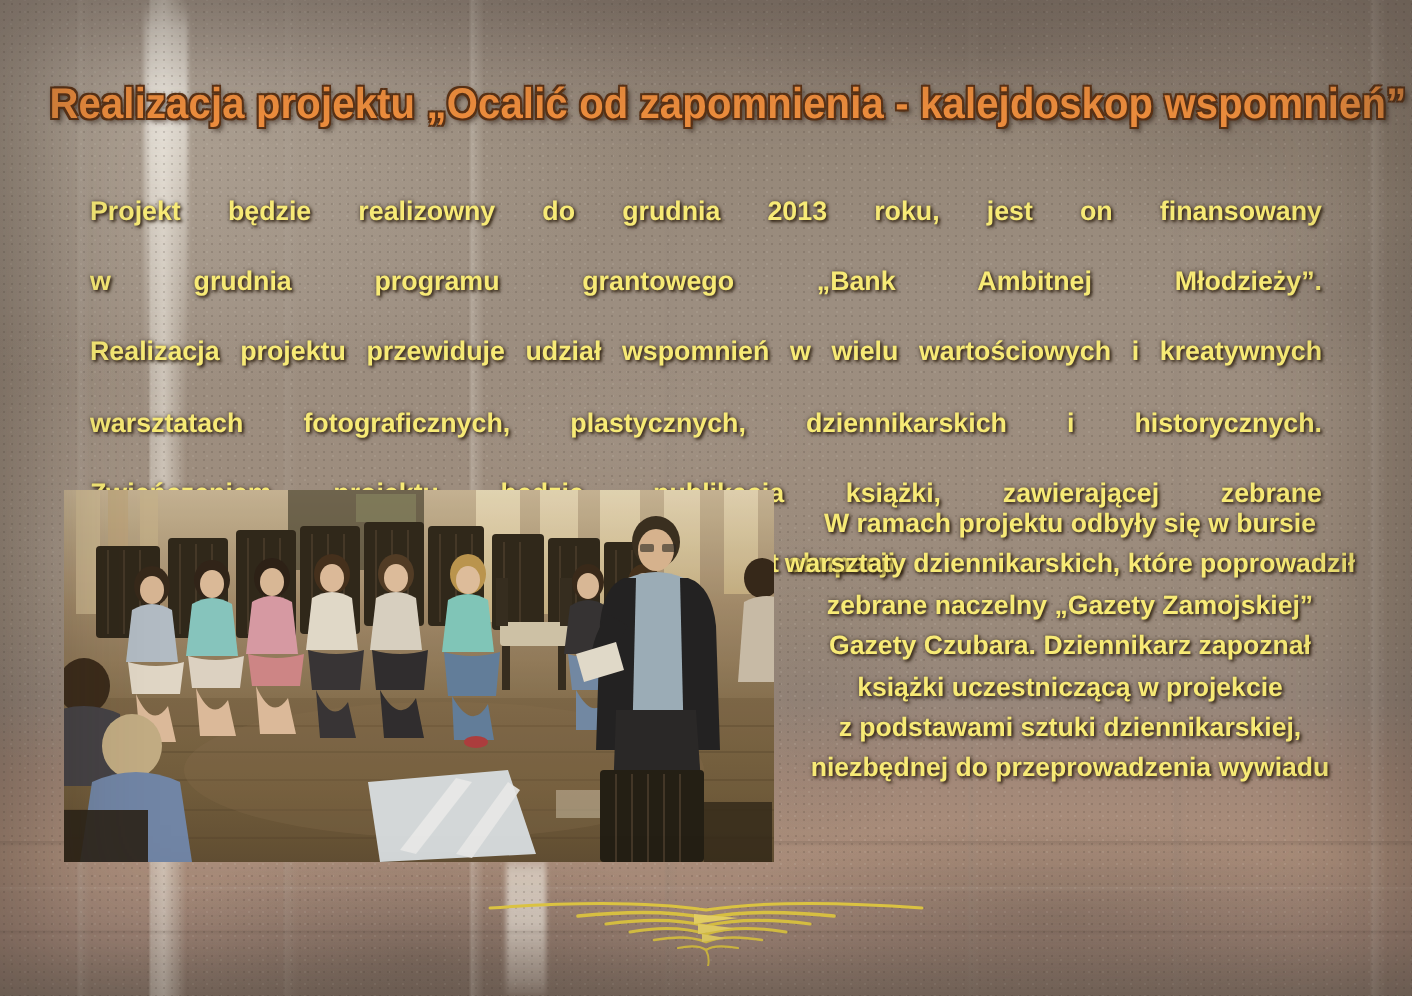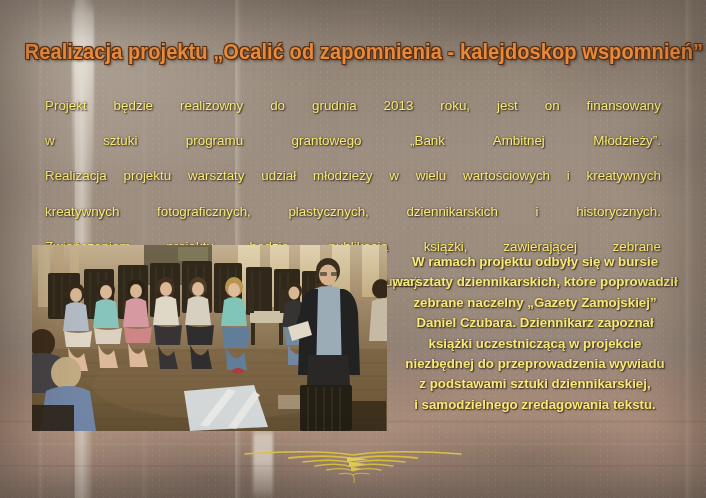--- a/index.html
+++ b/index.html
@@ -152,21 +152,21 @@
   }
 
   
   .lede {
     position: absolute;
     left: 45px;
     top: 97px;
     width: 616px;
     color: #f7ea76;
     font-family: "Liberation Sans", sans-serif;
-    font-weight: normal;
+    font-weight: bold;
     font-size: 13.4px;
     line-height: 17.6px;
     text-align: justify;
     text-shadow: 1px 1px 1.6px rgba(42,28,12,0.85), 0 0 2px rgba(40,26,12,0.6);
   }
   .lede p { margin: 0; }
   .lede p.spread { text-align: justify; }
   .lede p.spread::after {
     content: "";
     display: inline-block;
@@ -228,23 +228,23 @@
   <div class="bg-streaks"></div>
   <div class="bg-dripping"></div>
   <div class="bg-dripping2"></div>
   <div class="bg-grain"></div>
   <div class="bg-scuffs"></div>
 
   <div class="title">Realizacja projektu „Ocalić od zapomnienia - kalejdoskop wspomnień”</div>
 
   <div class="lede">
     <p class="spread">Projekt będzie realizowny do grudnia 2013 roku, jest on finansowany</p>
-    <p class="spread">w sztuki programu grantowego „Bank Ambitnej Młodzieży”.</p>
-    <p class="spread">Realizacja projektu warsztaty udział młodzieży w wielu wartościowych i kreatywnych</p>
-    <p class="spread">kreatywnych fotograficznych, plastycznych, dziennikarskich i historycznych.</p>
+    <p class="spread">w grudnia programu grantowego „Bank Ambitnej Młodzieży”.</p>
+    <p class="spread">Realizacja projektu przewiduje udział wspomnień w wielu wartościowych i kreatywnych</p>
+    <p class="spread">warsztatach fotograficznych, plastycznych, dziennikarskich i historycznych.</p>
     <p class="spread">Zwieńczeniem projektu będzie, publikacja książki, zawierającej zebrane</p>
     <p>przez młodzież wspomnienia świadków wydarzeń z lat okupacji.</p>
   </div>
 
   <div class="photo-wrap">
     <div class="photo">
       <svg viewBox="0 0 355 186" preserveAspectRatio="none" aria-hidden="true">
         <defs>
           <linearGradient id="wallBack" x1="0" y1="0" x2="0" y2="1">
             <stop offset="0%" stop-color="#cdbb9c"></stop>
@@ -456,25 +456,24 @@
         <rect x="0" y="0" width="355" height="186" fill="#c9a86b" opacity=".10"></rect>
         <rect x="0" y="0" width="355" height="186" fill="#000" opacity=".04"></rect>
       </svg>
     </div>
   </div>
 
   <div class="caption">
     <div>W ramach projektu odbyły się w bursie</div>
     <div>warsztaty dziennikarskich, które poprowadził</div>
     <div>zebrane naczelny „Gazety Zamojskiej”</div>
-    <div>Daniel Czubara. Dziennikarz zapoznał</div>
+    <div>Gazety Czubara. Dziennikarz zapoznał</div>
     <div>książki uczestniczącą w projekcie</div>
+    <div>z podstawami sztuki dziennikarskiej,</div>
     <div>niezbędnej do przeprowadzenia wywiadu</div>
-    <div>z podstawami sztuki dziennikarskiej,</div>
-    <div>i samodzielnego zredagowania tekstu.</div>
   </div>
 
   <div class="ornament">
     <svg viewBox="0 0 220 40" aria-hidden="true">
       <g stroke="#e6cd45" fill="none" stroke-linecap="round">
         <path d="M2 11 Q70 6 110 12 Q150 6 218 11" stroke-width="1.5"></path>
         <path d="M46 15 Q86 11 110 16 Q134 11 174 15" stroke-width="1.8"></path>
         <path d="M60 19 Q90 15 110 20 Q130 15 162 19" stroke-width="1.6"></path>
         <path d="M72 23 Q94 19 110 24 Q126 19 150 23" stroke-width="1.5"></path>
         <path d="M84 27 Q100 24 110 28 Q120 24 138 27" stroke-width="1.3"></path>

